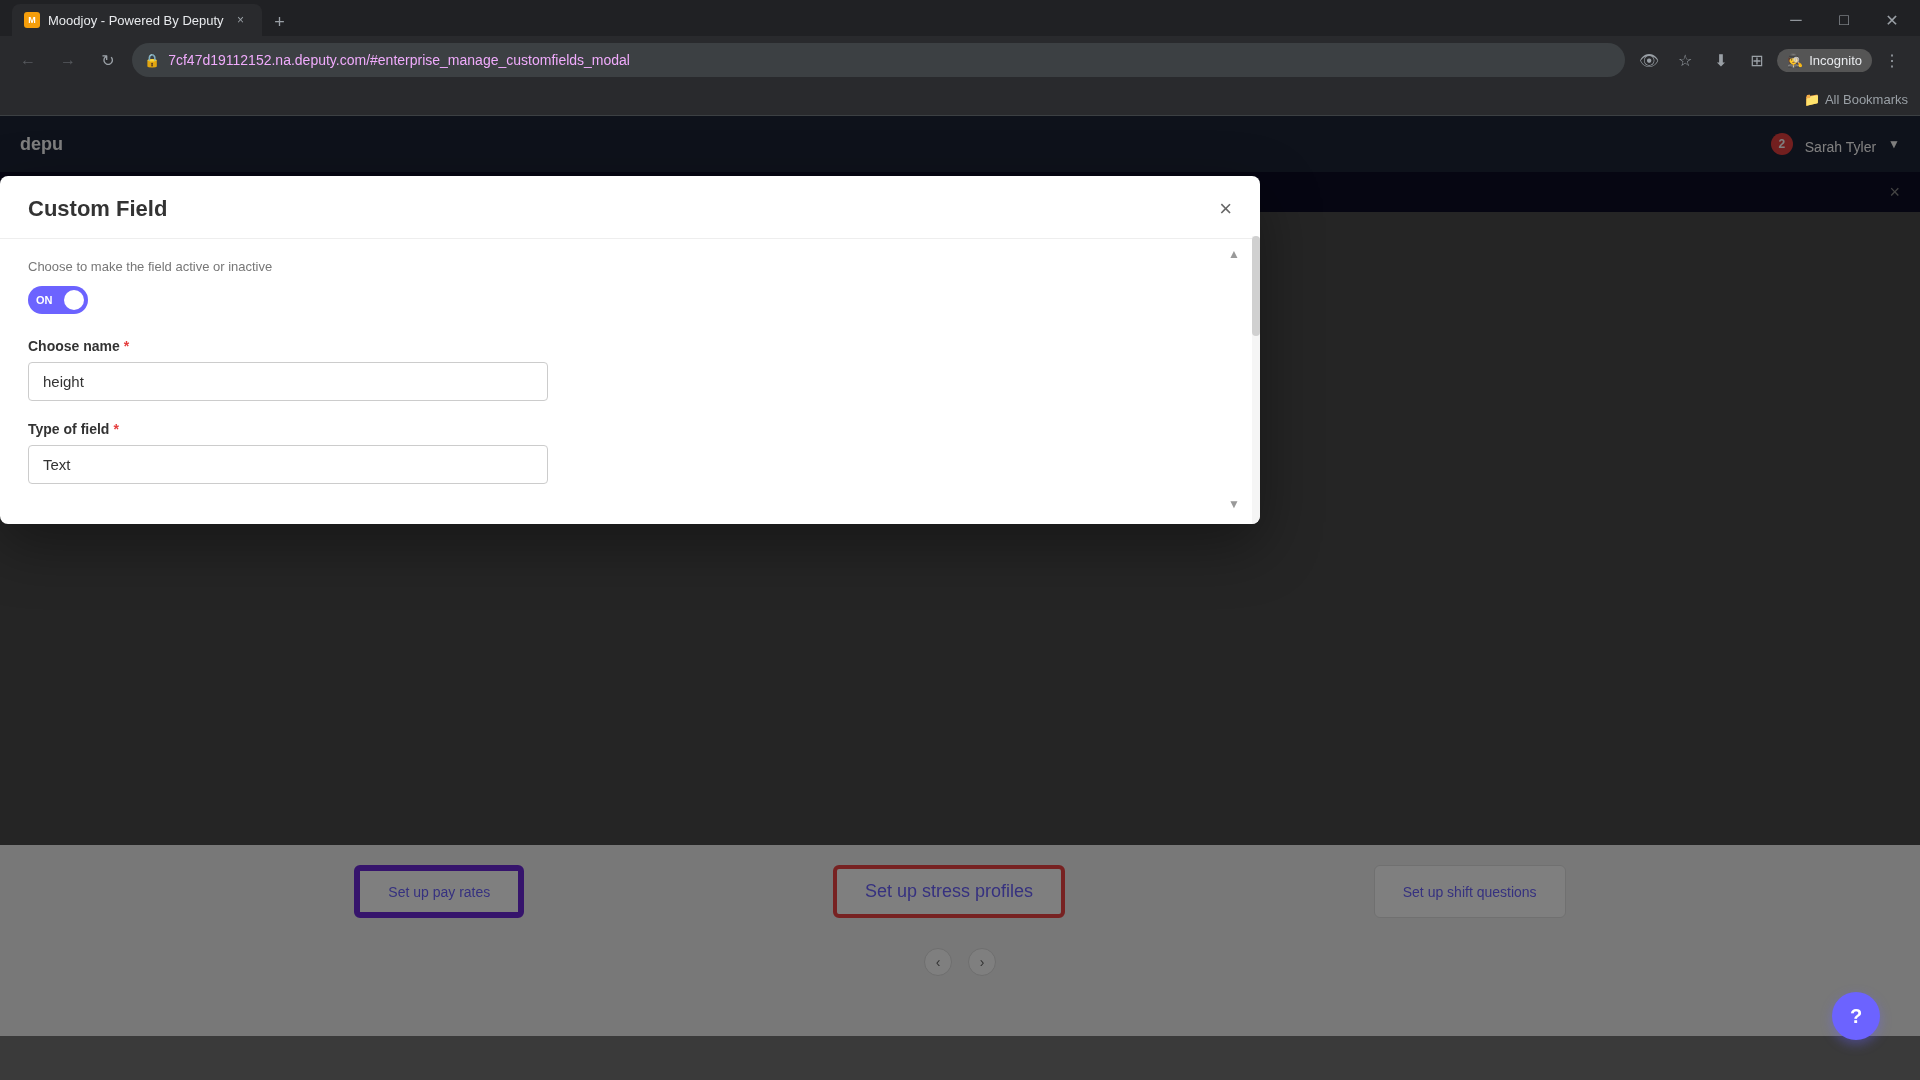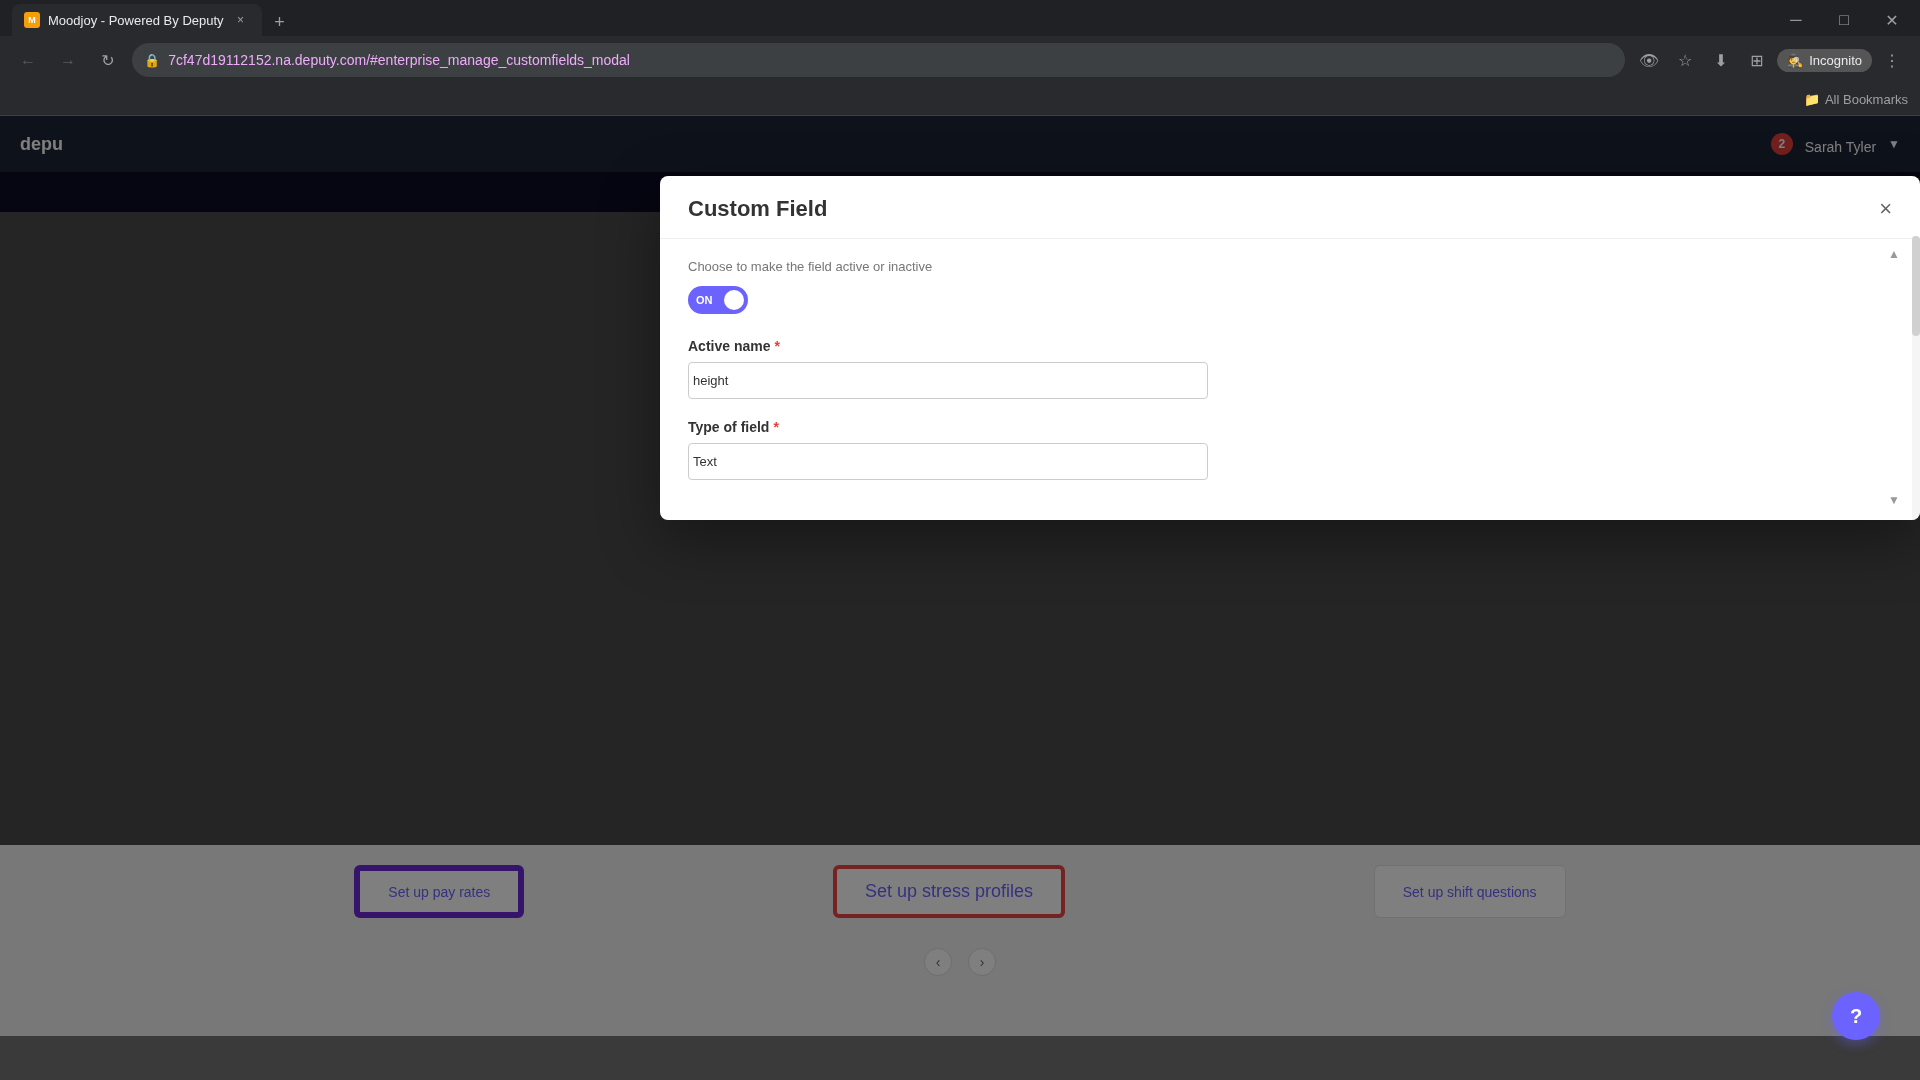--- a/index.html
+++ b/index.html
@@ -128,21 +128,21 @@
       color: #9aa0a6; font-size: 13px; cursor: pointer;
     }
 
     
     .modal-overlay {
       position: absolute;
       top: 0; left: 0; right: 0; bottom: 0;
       background: rgba(0,0,0,0.5);
       display: flex;
       align-items: flex-start;
-      justify-content: flex-end;
+      justify-content: flex-start;
       z-index: 100;
       padding-top: 60px;
     }
 
     
     .modal {
       background: white;
       border-radius: 8px;
       width: 1260px;
       max-height: 480px;
@@ -217,24 +217,24 @@
       align-items: center;
       gap: 4px;
       margin-bottom: 8px;
     }
     .required-star {
       color: #e53e3e;
       font-size: 14px;
     }
     .form-input {
       width: 520px;
-      padding: 10px 4px;
+      padding: 10px 14px;
       border: 1.5px solid #ccc;
       border-radius: 4px;
-      font-size: 13px;
+      font-size: 15px;
       color: #333;
       outline: none;
     }
     .form-textarea {
       width: 520px;
       padding: 10px 14px;
       border: 1.5px solid #6c63ff;
       border-radius: 6px;
       font-size: 15px;
       color: #333;
@@ -381,21 +381,21 @@
           <div class="toggle-container">
             <div class="toggle-track" style="position:relative; display:inline-flex; align-items:center; width:60px; height:28px; background:#6c63ff; border-radius:14px; padding:0 6px;">
               <span style="font-size:11px; color:white; font-weight:700; margin-left:2px;">ON</span>
               <div style="position:absolute; right:4px; top:4px; width:20px; height:20px; background:white; border-radius:50%;"></div>
             </div>
           </div>
         </div>
 
         <div class="form-group">
           <div class="form-label">
-            <span>Active name</span>
+            <span>Choose name</span>
             <span class="required-star">*</span>
           </div>
           <input class="form-input" type="text" value="height" style="display: block;">
         </div>
 
 
         <div class="form-group">
           <div class="form-label">
             <span>Type of field</span>
             <span class="required-star">*</span>

